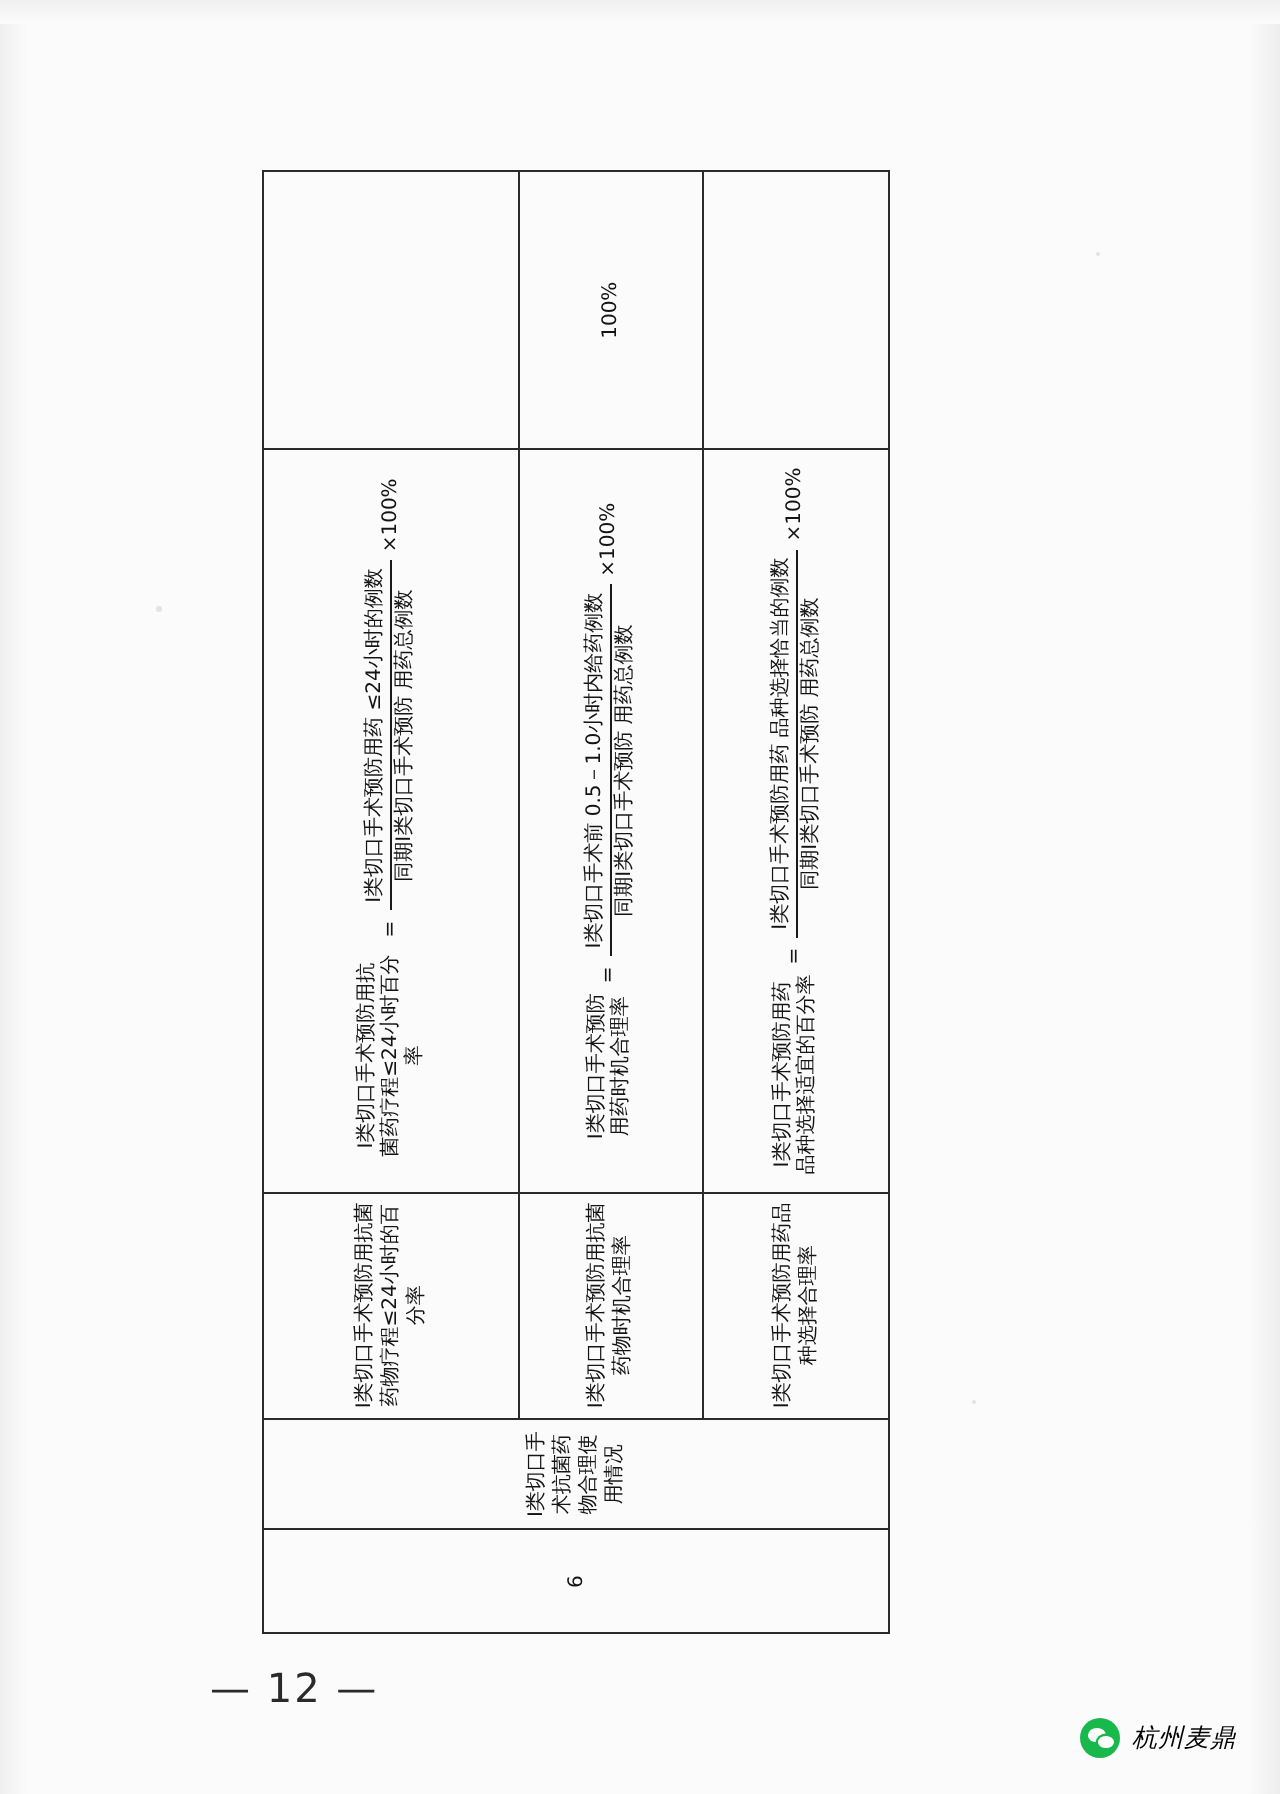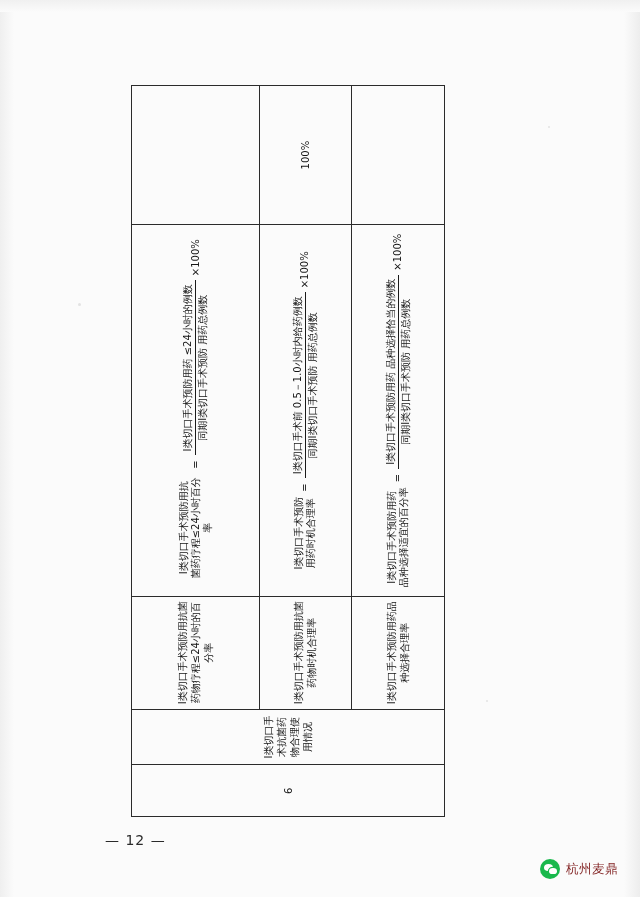--- a/index.html
+++ b/index.html
@@ -116,21 +116,21 @@
     white-space: pre-line;
     font-size: 10px;
     line-height: 1.3;
   }
 
   
   .page-number {
     position: absolute;
     left: 105px;
     top: 832px;
-    font-size: 14px;
+    font-size: 20px;
     letter-spacing: 1px;
     color: #2a2a2a;
     font-family: "DejaVu Sans", "Liberation Sans", sans-serif;
   }
 
   
   .watermark {
     position: absolute;
     right: 22px;
     bottom: 18px;
@@ -157,23 +157,24 @@
     content: "";
     position: absolute;
     left: 8.5px; top: 8.5px;
     width: 8px; height: 6.5px;
     background: #fff;
     border-radius: 50% 50% 45% 45%;
     box-shadow: 0 0 0 1.2px #19b84c;
   }
   .wm-text {
     font-size: 12.5px;
-    color: #7f1d1d;
+    color: #000000;
     font-family: "DejaVu Sans", "Liberation Sans", sans-serif;
     letter-spacing: 0.5px;
+    font-style: italic;
   }
 
   
   .speckle {
     position: absolute;
     background: #cfcfcf;
     border-radius: 50%;
     opacity: .55;
   }
 </style>

